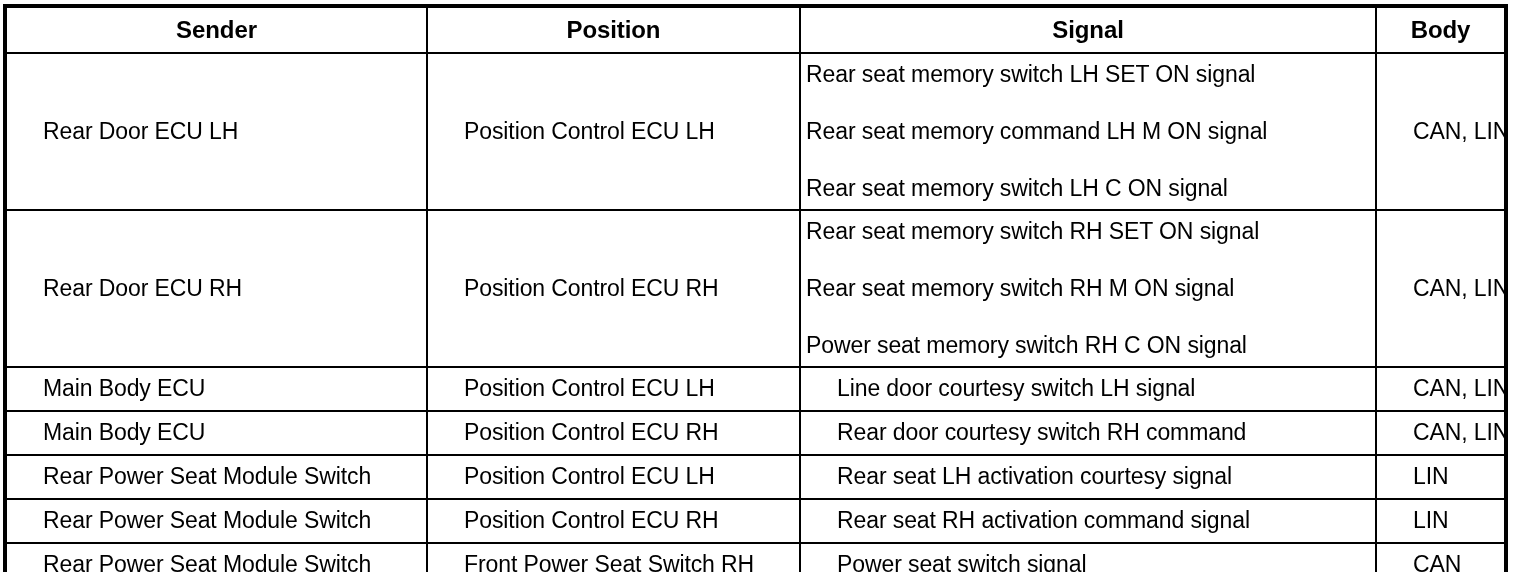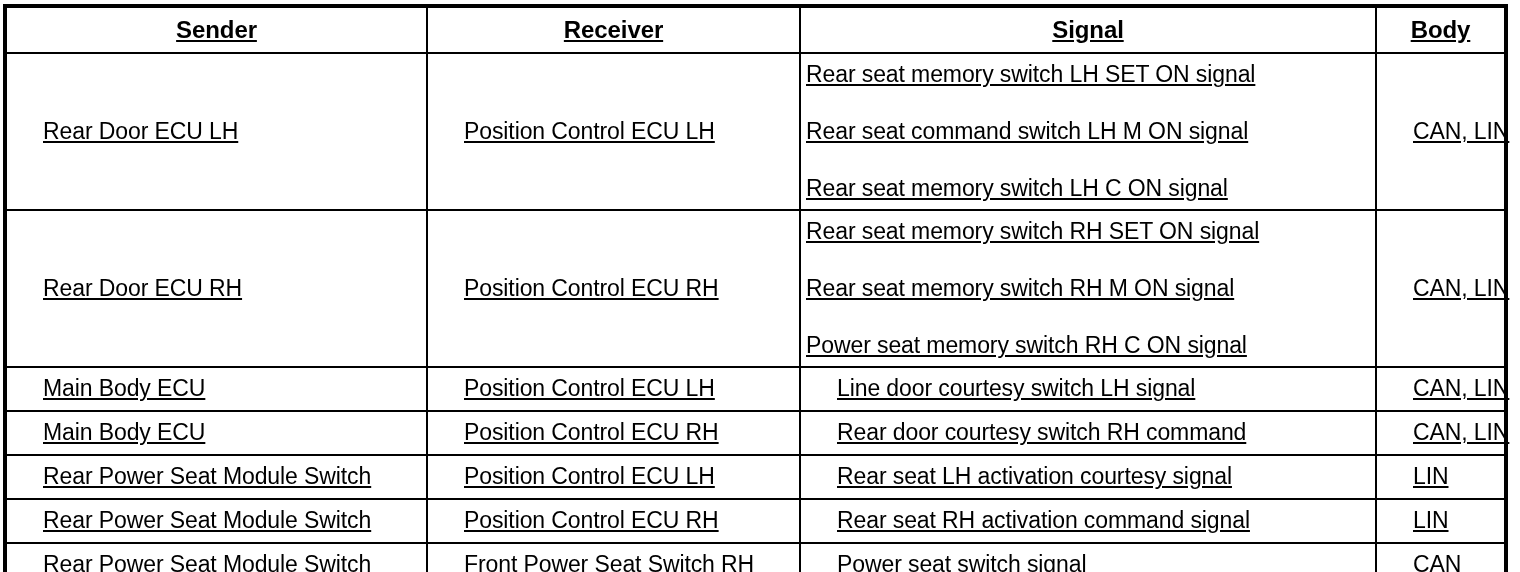--- a/index.html
+++ b/index.html
@@ -15,21 +15,20 @@
     overflow: hidden;
   }
 
   #table-wrap {
     position: absolute;
     left: 3px;
     top: 4px;
     width: 1302px;
     height: 563px;
     box-sizing: border-box;
-    text-decoration: underline;
   }
 
   table.signal-table {
     border-collapse: collapse;
     table-layout: fixed;
     width: 1501px;
     height: 563px;
     border: 4px solid #000000;
     box-sizing: border-box;
   }
@@ -86,38 +85,38 @@
   <table class="signal-table">
     <colgroup>
       <col class="c-sender">
       <col class="c-receiver">
       <col class="c-signal">
       <col class="c-line">
     </colgroup>
     <thead>
       <tr>
         <th>Sender</th>
-        <th>Receiver</th>
+        <th>Position</th>
         <th>Signal</th>
         <th>Body</th>
       </tr>
     </thead>
     <tbody>
 
       <tr>
         <td class="tall-row">
           <div class="cell-pad single-line">Rear Door ECU LH</div>
         </td>
         <td class="tall-row">
           <div class="cell-pad single-line">Position Control ECU LH</div>
         </td>
         <td class="tall-row">
           <div class="sig-lines">
             <div class="sig-line">Rear seat memory switch LH SET ON signal</div>
-            <div class="sig-line">Rear seat command switch LH M ON signal</div>
+            <div class="sig-line">Rear seat memory command LH M ON signal</div>
             <div class="sig-line">Rear seat memory switch LH C ON signal</div>
           </div>
         </td>
         <td class="tall-row">
           <div class="cell-pad single-line">CAN, LIN</div>
         </td>
       </tr>
 
       <tr>
         <td class="tall-row">

